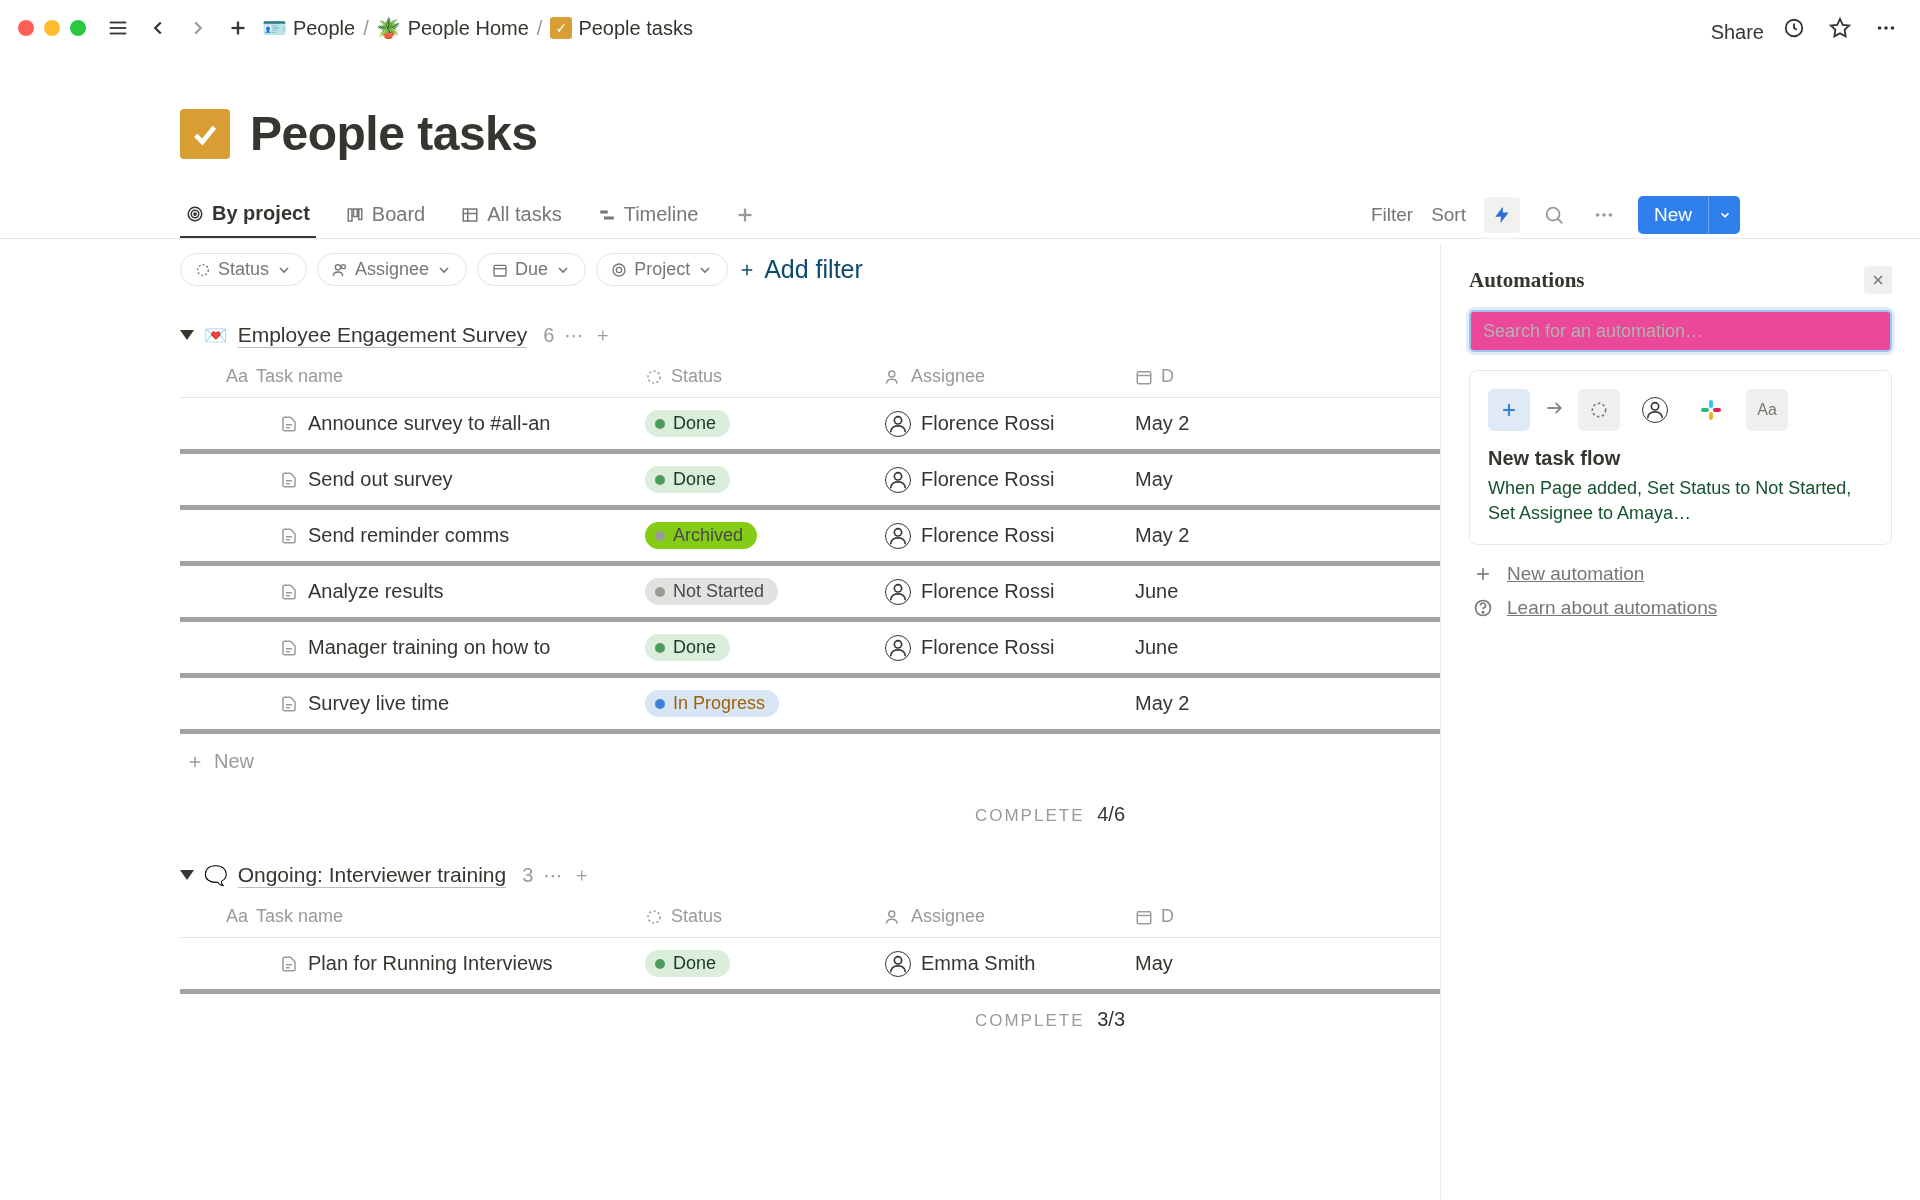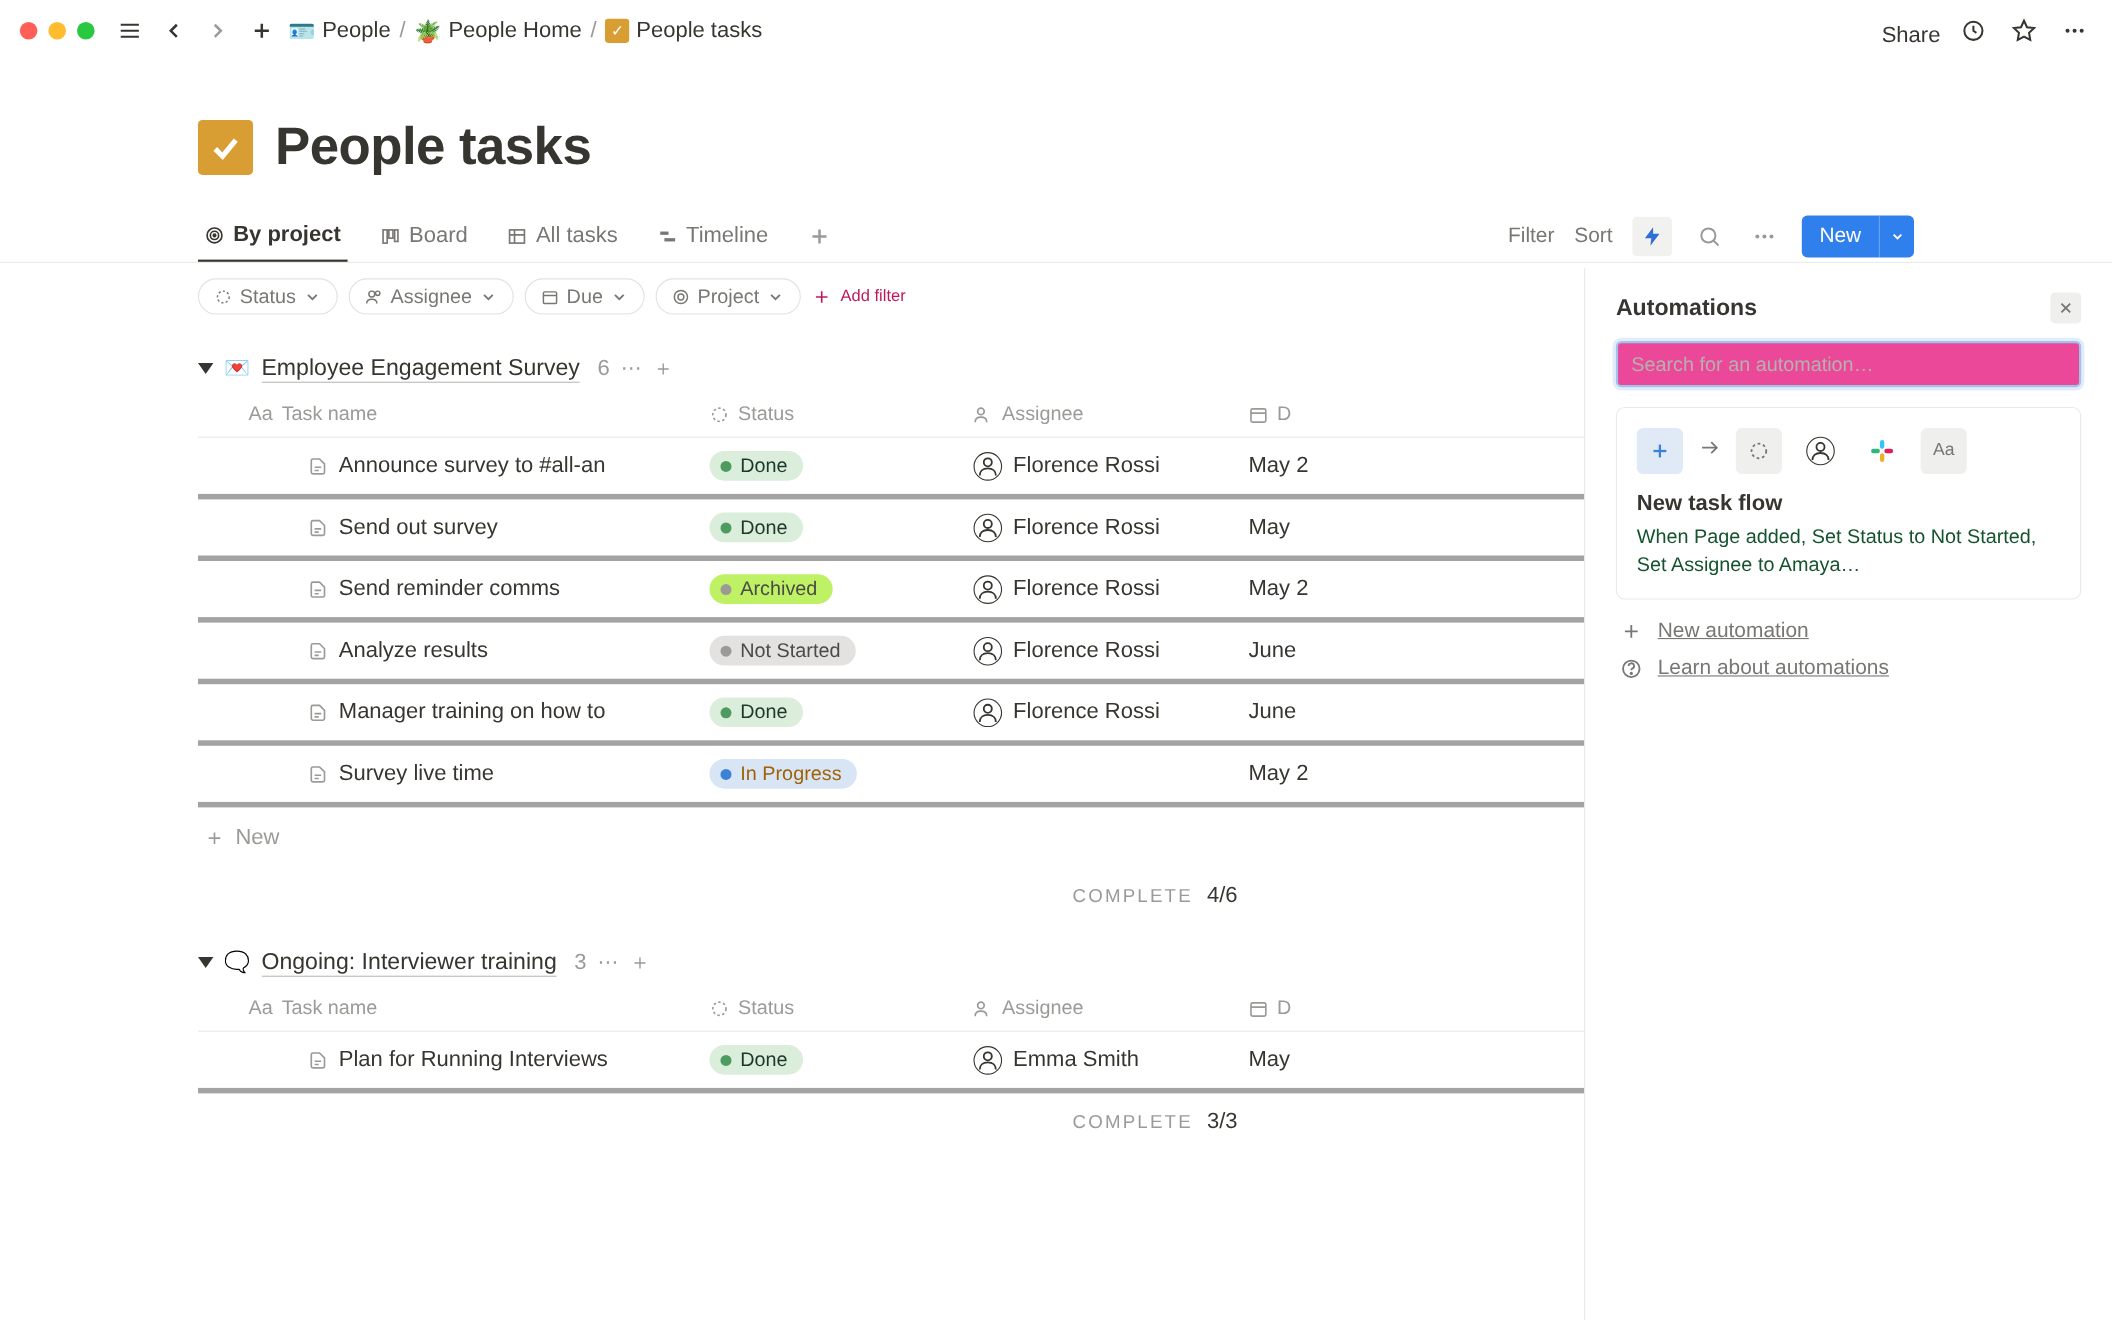--- a/index.html
+++ b/index.html
@@ -38,21 +38,21 @@
 .txt-btn { font-size: 19px; cursor: pointer; }
 .bolt-btn { width: 36px; height: 36px; background: #f1f1ef; border-radius: 4px; display: flex; align-items: center; justify-content: center; color: #2e6fd6; }
 .new-btn { display: flex; align-items: center; background: #2f80ed; color: #fff; border-radius: 5px; height: 38px; overflow: hidden; }
 .new-btn .lbl { padding: 0 16px; font-size: 19px; font-weight: 500; }
 .new-btn .chev { width: 32px; display: flex; align-items: center; justify-content: center; border-left: 1px solid rgba(255,255,255,0.3); height: 100%; }
 
 
 .chips { display: flex; gap: 10px; padding: 14px 180px; align-items: center; }
 .chip { border: 1px solid #e3e2e0; border-radius: 18px; padding: 5px 14px; display: flex; align-items: center; gap: 7px; font-size: 18px; color: #787774; cursor: pointer; }
 .chip svg { width: 16px; height: 16px; }
-.add-filter { display: flex; align-items: center; gap: 8px; color: #be185d; font-size: 15px; cursor: pointer; }
+.add-filter { display: flex; align-items: center; gap: 8px; color: #0c4a6e; font-size: 25px; cursor: pointer; }
 
 
 .content-wrap { display: flex; position: relative; }
 .main-col { flex: 1; min-width: 0; padding-left: 180px; }
 
 
 .group-head { display: flex; align-items: center; gap: 10px; padding: 22px 0 8px 0; }
 .tri { width: 0; height: 0; border-left: 7px solid transparent; border-right: 7px solid transparent; border-top: 10px solid #37352f; cursor: pointer; }
 .group-title { font-size: 21px; font-weight: 500; border-bottom: 1px solid #bbb; }
 .group-count { color: #9b9a97; font-size: 20px; margin-left: 6px; }
@@ -67,37 +67,37 @@
 .col-due { width: 140px; display: flex; align-items: center; gap: 8px; }
 
 
 .row { display: flex; border-bottom: 5px solid #a3a3a3; height: 56px; align-items: center; font-size: 20px; }
 .row .col-task { padding-left: 100px; gap: 10px; font-weight: 500; }
 .doc-icon { width: 18px; height: 18px; color: #9b9a97; flex-shrink: 0; }
 .status-pill { border-radius: 14px; padding: 3px 14px 3px 10px; font-size: 18px; display: inline-flex; align-items: center; gap: 8px; }
 .status-pill .dot { width: 10px; height: 10px; border-radius: 50%; }
 .pill-done { background: #dbeddb; color: #1c3829; }
 .pill-done .dot { background: #4d9b5f; }
-.pill-archived { background: #bef264; color: #4a4a48; }
+.pill-archived { background: #84cc16; color: #4a4a48; }
 .pill-archived .dot { background: #9b9a97; }
 .pill-notstarted { background: #e3e2e0; color: #4a4a48; }
 .pill-notstarted .dot { background: #9b9a97; }
 .pill-inprogress { background: #d7e5f5; color: #a16207; }
 .pill-inprogress .dot { background: #3b82d6; }
 .assignee-cell { display: flex; align-items: center; gap: 10px; }
 .avatar { width: 26px; height: 26px; border-radius: 50%; background: #fff; border: 1.5px solid #37352f; display: flex; align-items: center; justify-content: center; overflow: hidden; }
 .avatar svg { width: 22px; height: 22px; }
 
 .new-row { display: flex; align-items: center; gap: 10px; padding: 16px 0 16px 6px; color: #9b9a97; font-size: 20px; cursor: pointer; }
 .complete-sum { text-align: center; color: #9b9a97; font-size: 17px; letter-spacing: 2px; padding: 14px 0; }
 .complete-sum .frac { color: #37352f; letter-spacing: 0; font-size: 20px; margin-left: 6px; }
 
 
 .side-panel { width: 480px; border-left: 1px solid #e9e9e7; padding: 22px 28px; position: absolute; right: 0; top: -56px; bottom: -800px; background: #fff; }
-.sp-head { display: flex; align-items: center; justify-content: space-between; margin-bottom: 16px; }
+.sp-head { display: flex; align-items: center; justify-content: space-between; margin-bottom: 16px; font-family: Liberation Serif, serif; }
 .sp-title { font-size: 21px; font-weight: 600; }
 .sp-close { width: 28px; height: 28px; background: #efefed; border-radius: 4px; display: flex; align-items: center; justify-content: center; cursor: pointer; color: #787774; }
 .sp-search { width: 100%; height: 42px; border: 2px solid #9fc3ec; border-radius: 5px; padding: 0 12px; font-size: 18px; background: #ec4899; outline: none; box-shadow: 0 0 0 3px rgba(159,195,236,0.3); }
 .sp-search::placeholder { color: #b3b2af; }
 .automation-card { border: 1px solid #e9e9e7; border-radius: 8px; padding: 18px; margin-top: 18px; cursor: pointer; }
 .card-icons { display: flex; align-items: center; gap: 14px; margin-bottom: 16px; }
 .card-icon-box { width: 42px; height: 42px; border-radius: 6px; display: flex; align-items: center; justify-content: center; }
 .cib-blue { background: #dfeaf6; color: #3b82d6; }
 .cib-grey { background: #efefed; color: #787774; }
 .card-arrow { color: #787774; }

